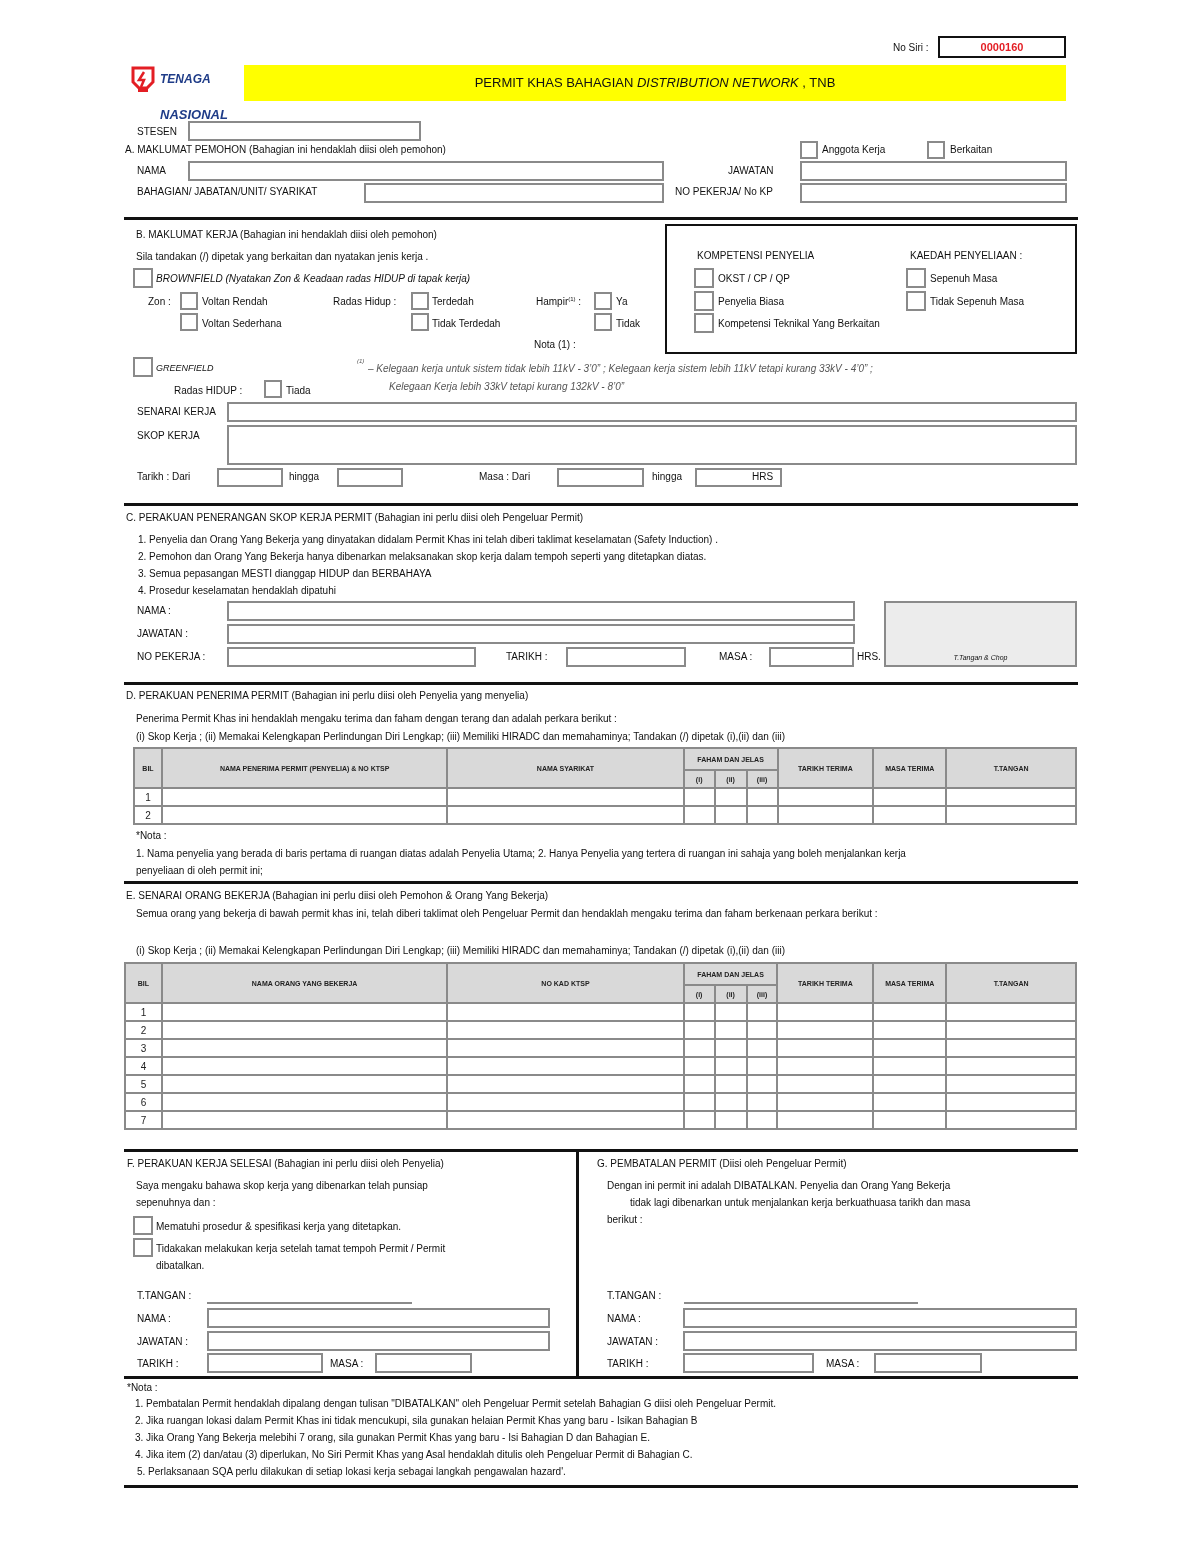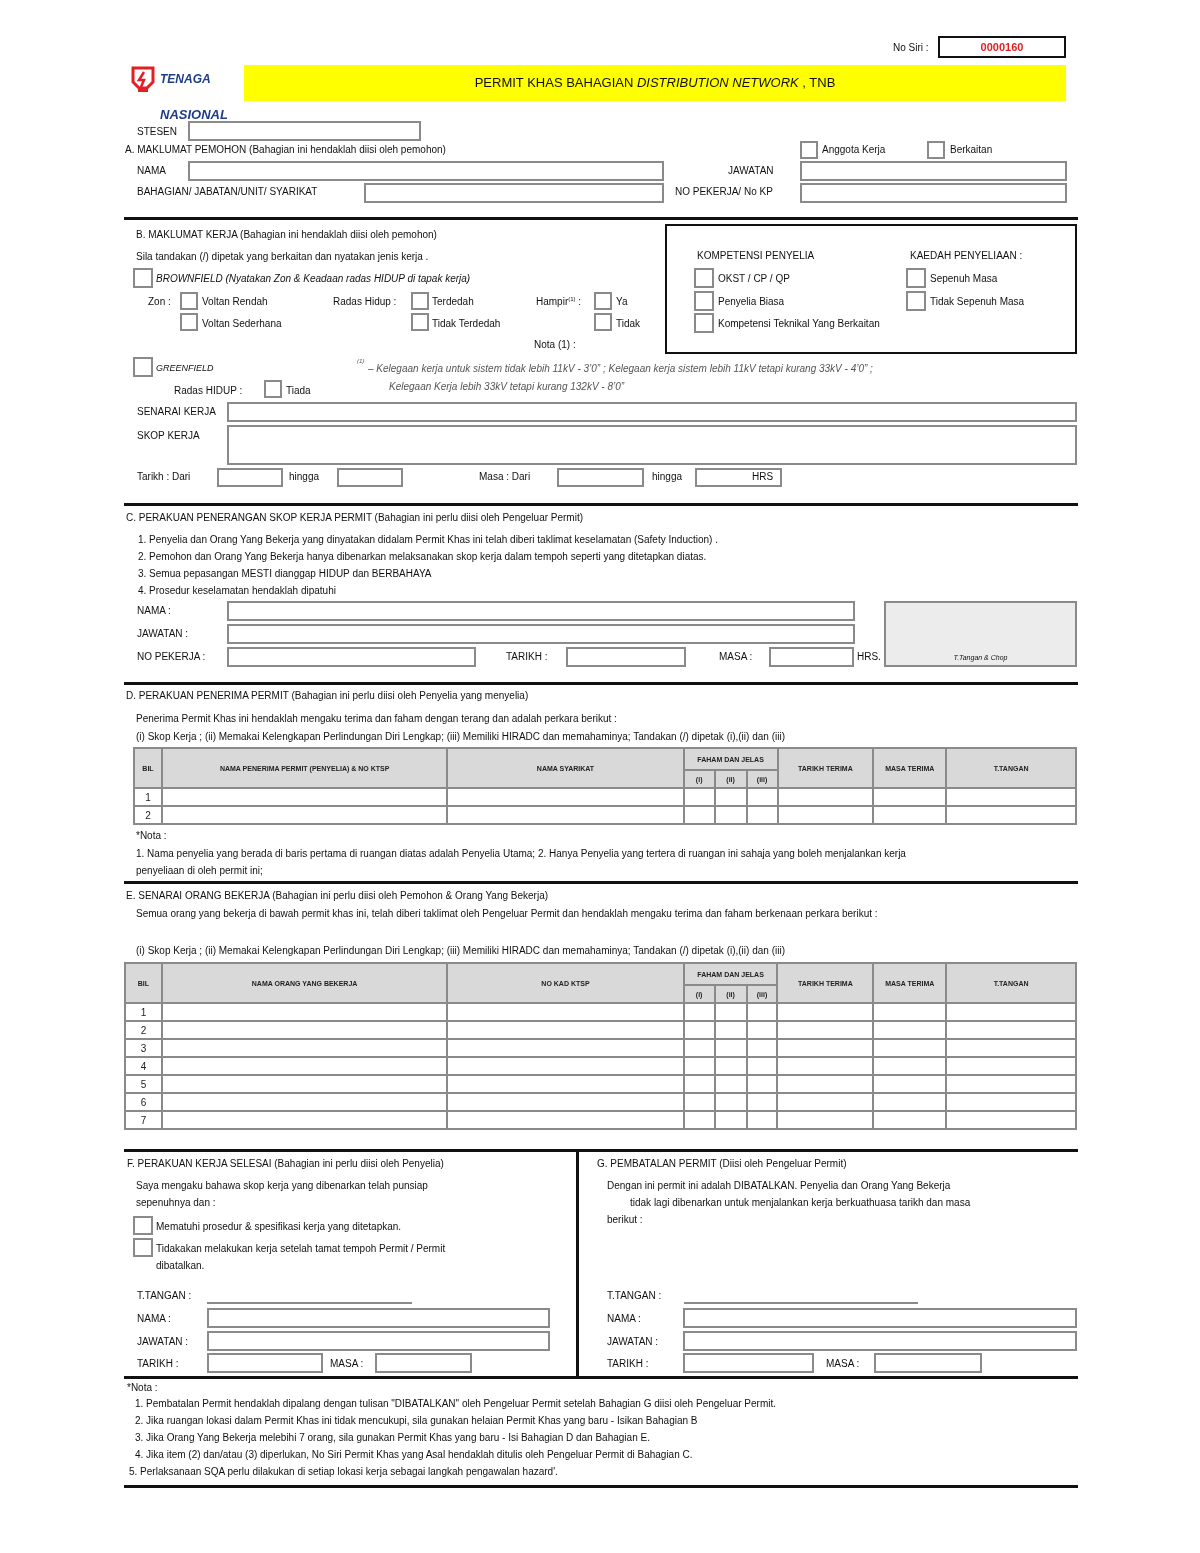--- a/index.html
+++ b/index.html
@@ -367,15 +367,15 @@
 <span class="lbl" style="left:826px;top:1358px;">MASA :</span>
 <div class="fld" style="left:874px;top:1353px;width:108px;height:20px;"><input style=""></div>
 
 <div class="hr-thick" style="left:124px;top:1376px;width:954px;"></div>
 
 <span class="lbl" style="left:127px;top:1382px;">*Nota :</span>
 <span class="lbl" style="left:135px;top:1398px;">1.   Pembatalan Permit hendaklah dipalang dengan tulisan "DIBATALKAN" oleh Pengeluar Permit setelah Bahagian G diisi oleh Pengeluar Permit.</span>
 <span class="lbl" style="left:135px;top:1415px;">2.   Jika ruangan lokasi dalam Permit Khas ini tidak mencukupi, sila gunakan helaian Permit Khas yang baru - Isikan Bahagian B</span>
 <span class="lbl" style="left:135px;top:1432px;">3.   Jika Orang Yang Bekerja  melebihi 7 orang, sila gunakan Permit Khas yang baru - Isi Bahagian D dan Bahagian E.</span>
 <span class="lbl" style="left:135px;top:1449px;">4.   Jika item (2) dan/atau (3) diperlukan, No Siri Permit Khas yang Asal hendaklah ditulis oleh Pengeluar Permit di Bahagian C.</span>
-<span class="lbl" style="left:129px;top:1466px;text-align:right;">5.   Perlaksanaan SQA perlu dilakukan di setiap lokasi kerja sebagai langkah pengawalan hazard'.</span>
+<span class="lbl" style="left:137px;top:1466px;text-align:right;">5.   Perlaksanaan SQA perlu dilakukan di setiap lokasi kerja sebagai langkah pengawalan hazard'.</span>
 
 <div class="hr-thick" style="left:124px;top:1485px;width:954px;"></div>
 
 </body></html>

